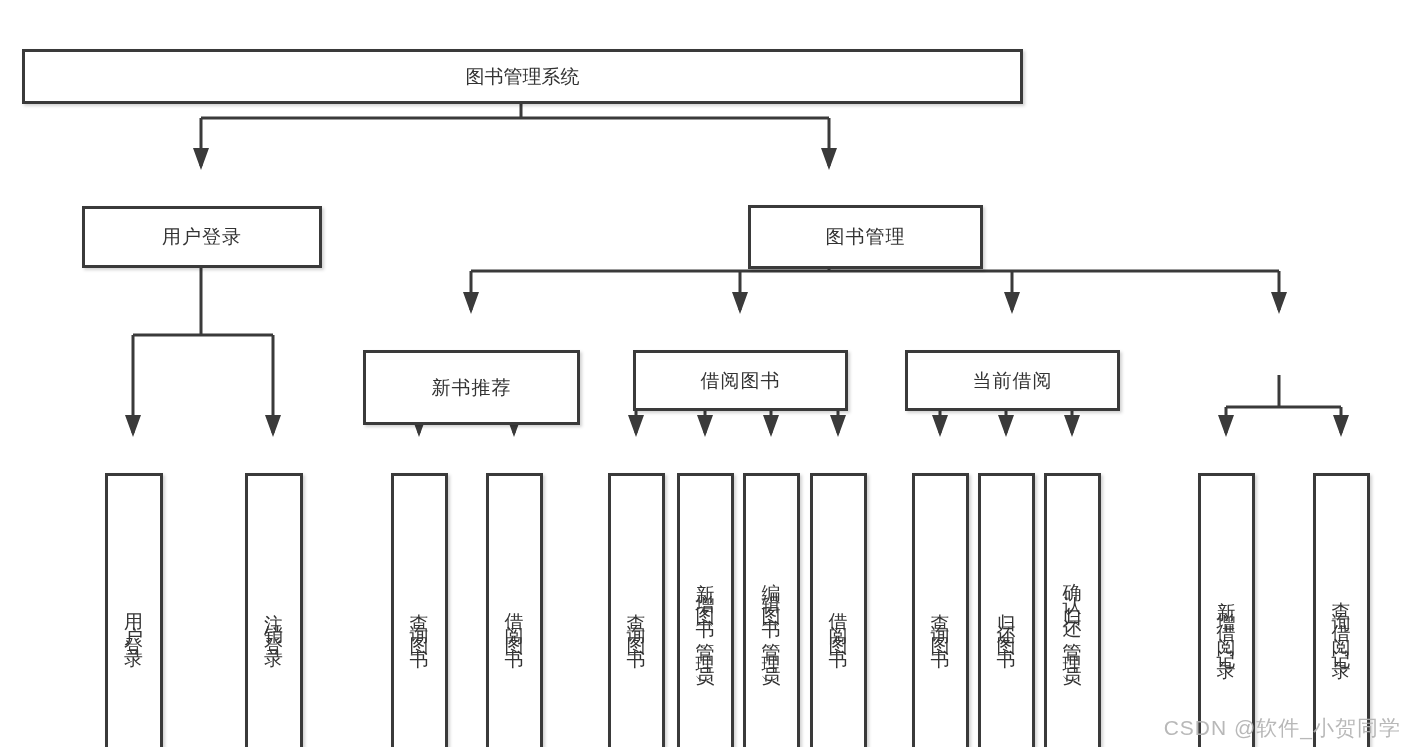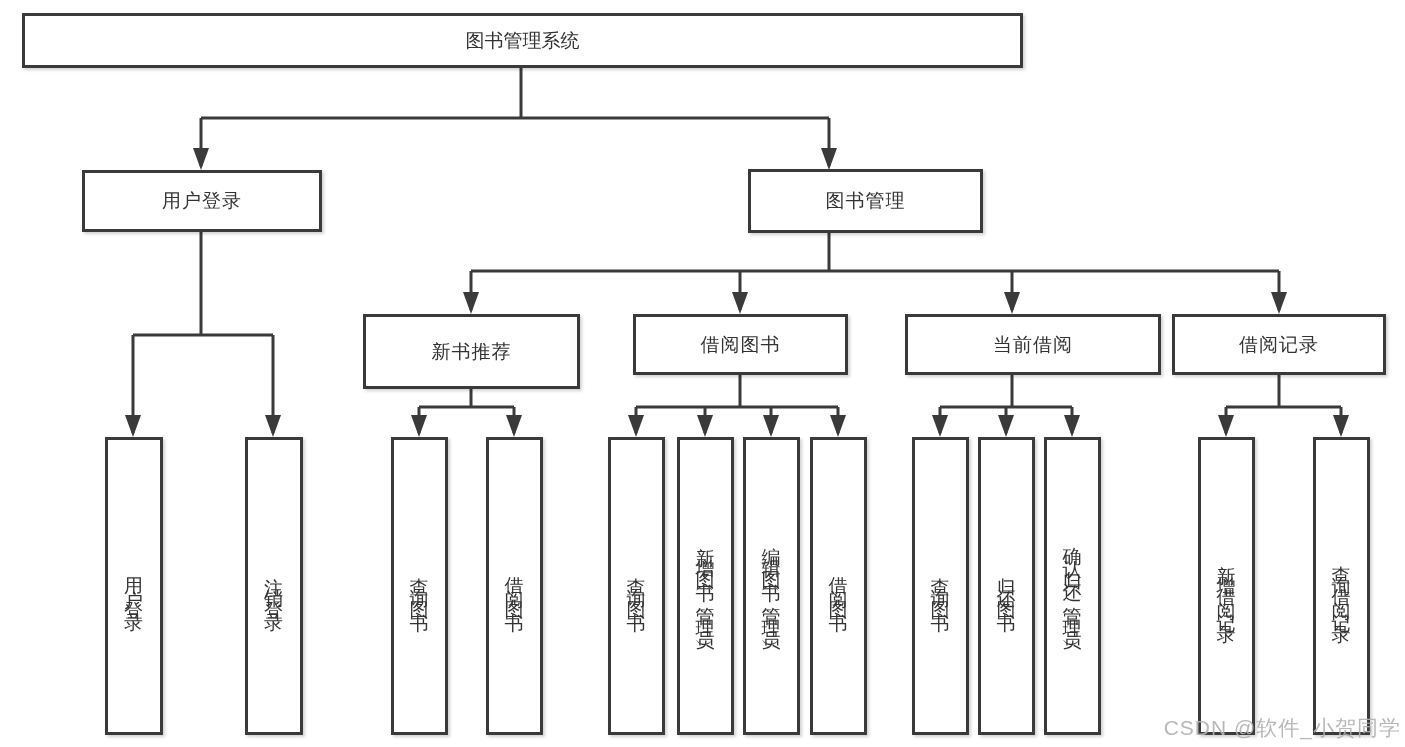--- a/index.html
+++ b/index.html
@@ -10,20 +10,21 @@
     position:absolute;
     box-sizing:border-box;
     background:#ffffff;
     border:3px solid #3a3a3a;
     color:#333333;
     display:flex;
     align-items:center;
     justify-content:center;
     z-index:2;
     box-shadow:2px 2px 3px rgba(0,0,0,0.18);
+    margin-top:36px;
   }
   .h-node{font-size:19px;letter-spacing:1px;}
   .root-node{font-size:19px;}
   .v-node{
     writing-mode:vertical-rl;
     text-orientation:mixed;
     font-size:19px;
     letter-spacing:12px;
     line-height:1;
   }
@@ -65,22 +66,21 @@
              M1218 415 L1234 415 L1226 437 Z  M1333 415 L1349 415 L1341 437 Z" fill="#3a3a3a" stroke="none"></path>
   </svg>
 
   <div class="node root-node" style="left:22px;top:13px;width:1001px;height:55px">图书管理系统</div>
 
   <div class="node h-node" style="left:82px;top:170px;width:240px;height:62px">用户登录</div>
   <div class="node h-node" style="left:748px;top:169px;width:235px;height:64px">图书管理</div>
 
   <div class="node h-node" style="left:363px;top:314px;width:217px;height:75px">新书推荐</div>
   <div class="node h-node" style="left:633px;top:314px;width:215px;height:61px">借阅图书</div>
-  <div class="node h-node" style="left:905px;top:314px;width:256px;height:61px">当前借阅</div>
-  <div class="node h-node" style="left:1172px;top:314px;width:214px;height:61px">借阅记录</div>
+  <div class="node h-node" style="left:905px;top:314px;width:215px;height:61px">当前借阅</div>
 
   <div class="node v-node" style="left:105px;top:437px;width:58px;height:298px">用户登录</div>
   <div class="node v-node" style="left:245px;top:437px;width:58px;height:298px">注销登录</div>
 
   <div class="node v-node" style="left:391px;top:437px;width:57px;height:298px">查询图书</div>
   <div class="node v-node" style="left:486px;top:437px;width:57px;height:298px">借阅图书</div>
 
   <div class="node v-node" style="left:608px;top:437px;width:57px;height:298px">查询图书</div>
   <div class="node v-node" style="left:677px;top:437px;width:57px;height:298px">新增图书（管理员）</div>
   <div class="node v-node" style="left:743px;top:437px;width:57px;height:298px">编辑图书（管理员）</div>

